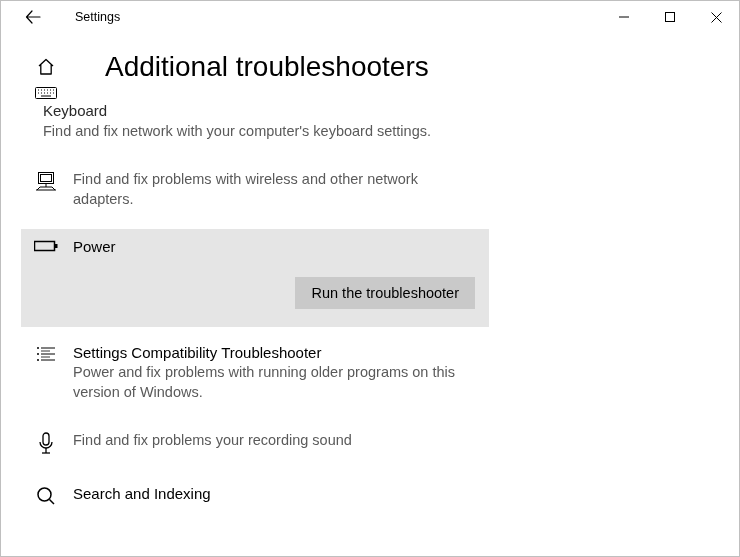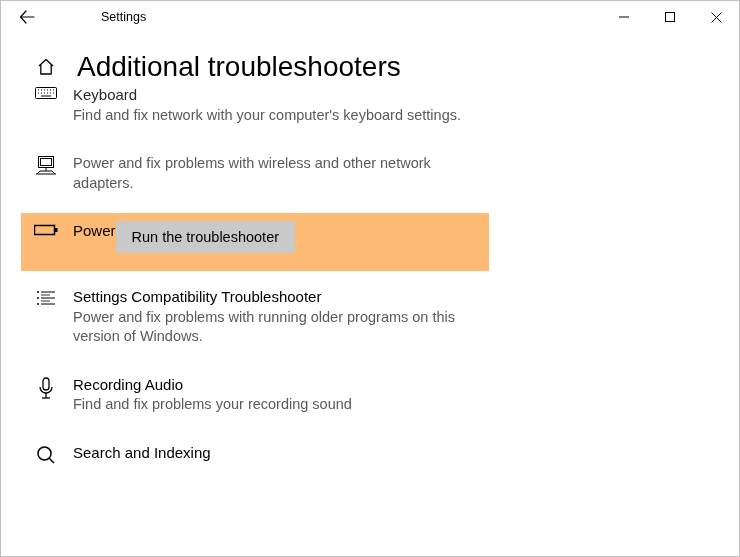--- a/index.html
+++ b/index.html
@@ -13,22 +13,21 @@
     color: #000;
     border: 1px solid #bfbfbf;
     position: relative;
     overflow: hidden;
   }
   
   .titlebar {
     height: 32px;
     display: flex;
     align-items: center;
-    padding-left: 6px;
-    gap: 32px;
+    padding-left: 12px;
   }
   .back-btn {
     width: 40px;
     height: 32px;
     display: flex;
     align-items: center;
     justify-content: center;
     cursor: default;
   }
   .title-text {
@@ -47,40 +46,42 @@
     height: 32px;
     display: flex;
     align-items: center;
     justify-content: center;
     cursor: default;
   }
   .header-row {
     display: flex;
     align-items: center;
     padding: 18px 0 6px 32px;
+    gap: 28px;
   }
   .home-icon { width: 26px; display:flex; align-items:center; justify-content:center; }
   .page-title {
     font-size: 28px;
     font-weight: 400;
     margin-left: 18px;
   }
   .list {
     padding-left: 20px;
     padding-right: 250px;
   }
   .item {
     display: flex;
     padding: 8px 10px 10px 10px;
     margin-bottom: 10px;
     border-radius: 0;
   }
   .item.selected {
-    background: #fdba74;
+    background: #e5e5e5;
     padding-bottom: 18px;
+    flex-direction: column;
     margin-bottom: 8px;
   }
   .item .row { display:flex; }
   .item-icon {
     width: 30px;
     display: flex;
     justify-content: center;
     padding-top: 2px;
     flex-shrink: 0;
   }
@@ -96,26 +97,27 @@
     line-height: 1.35;
     margin-top: 1px;
   }
   .run-btn {
     align-self: flex-end;
     background: #c9c9c9;
     border: none;
     font-size: 14.5px;
     color: #000;
     padding: 8px 16px;
+    margin-top: 20px;
     margin-right: 4px;
     cursor: default;
     font-family: inherit;
   }
   
-  .item.truncated-top { padding-top: 0; margin-top: -4px; }
+  .item.truncated-top { padding-top: 0; margin-top: -4px; flex-direction: column; }
   .item.truncated-top .item-title { font-size:15px; color:#2a2a2a; }
   svg { display:block; }
 </style>
 </head>
 <body>
 
 <div class="titlebar">
   <div class="back-btn">
     <svg width="16" height="16" viewBox="0 0 16 16">
       <path d="M7 2 L1.5 8 L7 14 M1.5 8 H15" stroke="#000" stroke-width="1.2" fill="none" stroke-linecap="round" stroke-linejoin="round"></path>
@@ -183,21 +185,21 @@
         <rect x="3.5" y="1.5" width="15" height="11" stroke="#000" fill="none"></rect>
         <rect x="5.5" y="3.5" width="11" height="7" stroke="#000" fill="none"></rect>
         <line x1="11" y1="12.5" x2="11" y2="16" stroke="#000"></line>
         <line x1="5" y1="16" x2="17" y2="16" stroke="#000"></line>
         <line x1="1" y1="19" x2="21" y2="19" stroke="#000"></line>
         <line x1="5" y1="16" x2="2" y2="19" stroke="#000"></line>
         <line x1="17" y1="16" x2="20" y2="19" stroke="#000"></line>
       </svg>
     </div>
     <div class="item-body">
-      <div class="item-desc">Power and fix problems with wireless and other network adapters.</div>
+      <div class="item-desc">Find and fix problems with wireless and other network adapters.</div>
     </div>
   </div>
 
   <div class="item selected">
     <div class="row">
       <div class="item-icon">
         <svg width="24" height="14" viewBox="0 0 24 14">
           <rect x="0.5" y="2.5" width="20" height="9" stroke="#000" stroke-width="1.5" fill="none"></rect>
           <rect x="21" y="5" width="2.5" height="4" fill="#000"></rect>
         </svg>
@@ -231,21 +233,20 @@
   <div class="item">
     <div class="item-icon">
       <svg width="18" height="24" viewBox="0 0 18 24">
         <rect x="6" y="1" width="6" height="12" rx="3" stroke="#000" stroke-width="1.3" fill="none"></rect>
         <path d="M3 10 a6 6 0 0 0 12 0" stroke="#000" stroke-width="1.3" fill="none"></path>
         <line x1="9" y1="16" x2="9" y2="21" stroke="#000" stroke-width="1.3"></line>
         <line x1="5" y1="21" x2="13" y2="21" stroke="#000" stroke-width="1.3"></line>
       </svg>
     </div>
     <div class="item-body">
-      <div class="item-title">Recording Audio</div>
       <div class="item-desc">Find and fix problems your recording sound</div>
     </div>
   </div>
 
   <div class="item" style="margin-bottom:0; padding-bottom:0;">
     <div class="item-icon">
       <svg width="20" height="20" viewBox="0 0 20 20">
         <circle cx="8.5" cy="8.5" r="6.5" stroke="#000" stroke-width="1.5" fill="none"></circle>
         <line x1="13.5" y1="13.5" x2="18" y2="18" stroke="#000" stroke-width="1.5"></line>
       </svg>

